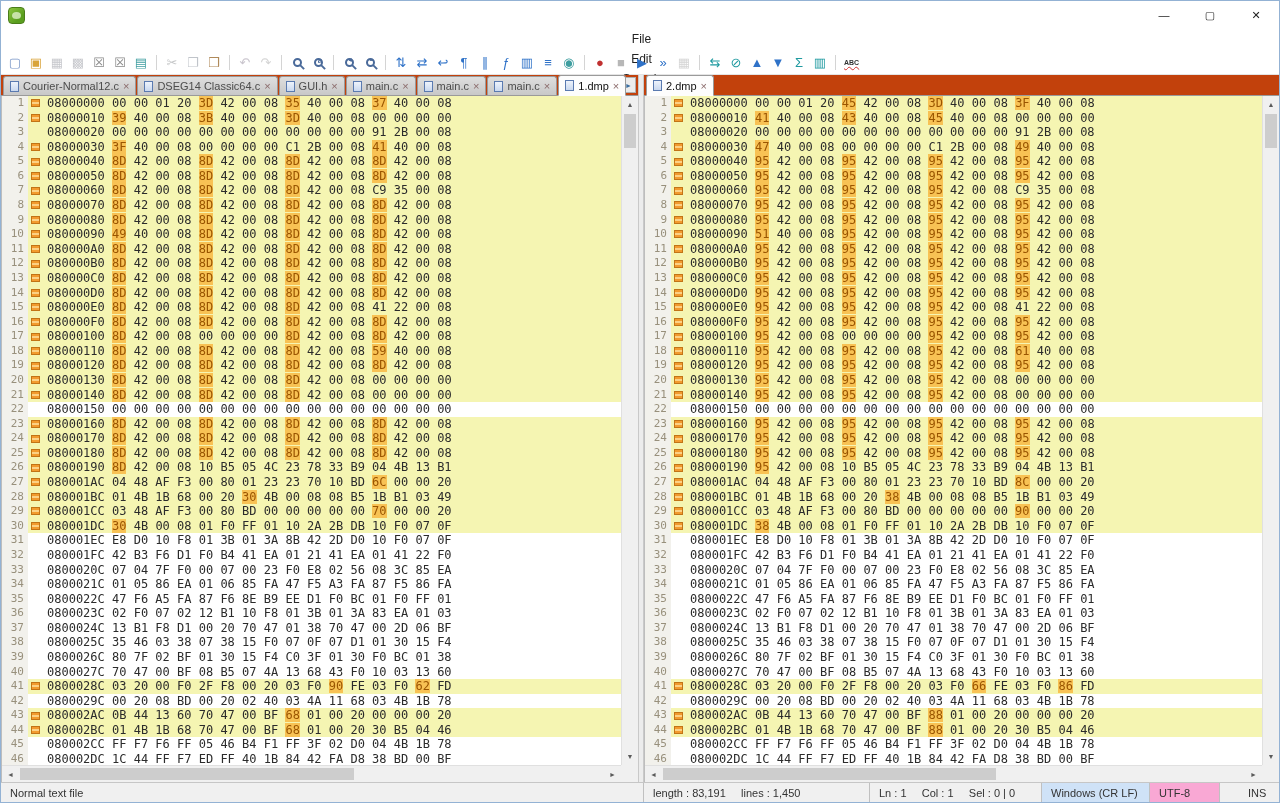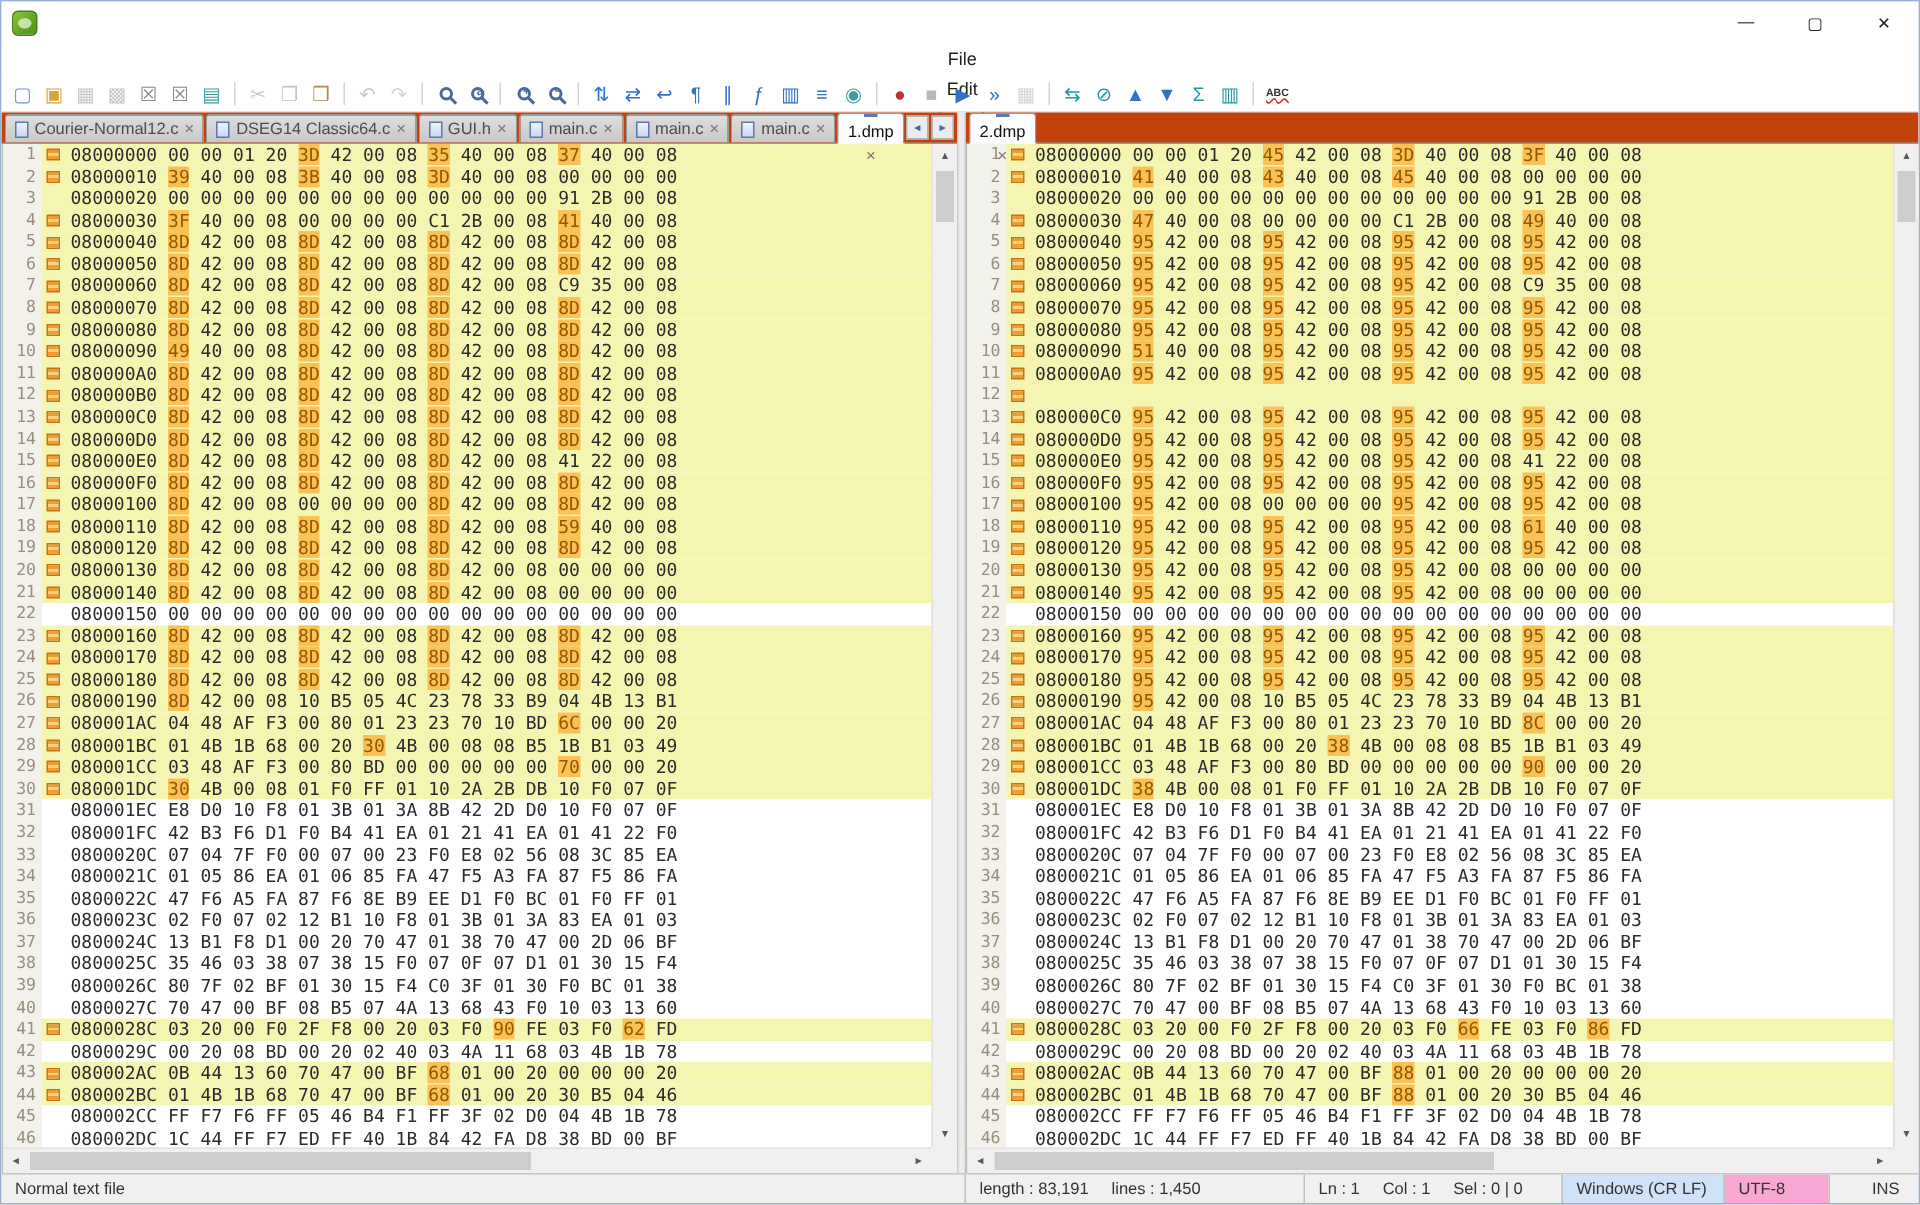--- a/index.html
+++ b/index.html
@@ -41,21 +41,21 @@
   .pane-left { left:0; width:637px; }
   .pane-right { left:643px; right:0; }
   .splitter { position:absolute; left:637px; width:6px; top:0; bottom:0; background:#ececec;
               border-left:1px solid #c9c9c9; border-right:1px solid #c9c9c9; }
 
   .tabbar { position:absolute; top:0; left:0; right:0; height:21px; background:#c2410c;
             border-bottom:1px solid #9a9a9a; display:flex; align-items:flex-end; padding-left:2px; }
   .tab { display:inline-flex; align-items:center; gap:4px; height:19px; padding:0 6px; margin-right:1px;
          border:1px solid #9a9a9a; border-bottom:none; border-radius:3px 3px 0 0;
          background:linear-gradient(#dedede,#c8c8c8); font-size:11px; color:#4c4c4c; white-space:nowrap; }
-  .tab.active { background:#fdfdfd; color:#111; height:21px; margin-bottom:-1px; border-bottom:1px solid #fdfdfd; z-index:2;flex-direction:column; }
+  .tab.active { background:#fdfdfd; color:#111; height:21px; margin-bottom:-1px; border-bottom:1px solid #fdfdfd; z-index:2; }
   .file-icon { width:9px; height:11px; background:linear-gradient(#eef3fb,#c9d8ef); border:1px solid #5a7ab0; }
   .tab-close::before { content:"×"; font-size:11px; color:#8a6a6a; }
   .tab-nav { position:absolute; right:2px; top:2px; display:flex; gap:2px; }
   .tab-nav-btn { width:15px; height:16px; background:#ececec; border:1px solid #b0b0b0;
                  display:flex; align-items:center; justify-content:center; font-size:7px; color:#3a6ea0; }
   .tab-nav-prev::before { content:"◄"; }
   .tab-nav-next::before { content:"►"; }
 
   .editor { position:absolute; top:21px; left:0; right:0; bottom:0; background:#fff; border-left:1px solid #bdbdbd; }
   .rows { position:absolute; left:0; top:0; right:17px; bottom:17px; overflow:hidden; background:#fff; }
@@ -311,21 +311,21 @@
           <div class="row chg"><span class="ln">2</span><span class="mg"><span class="chg-marker"></span></span><span class="code">08000010 <span class="hl">41</span> 40 00 08 <span class="hl">43</span> 40 00 08 <span class="hl">45</span> 40 00 08 00 00 00 00</span></div>
           <div class="row chg"><span class="ln">3</span><span class="mg"></span><span class="code">08000020 00 00 00 00 00 00 00 00 00 00 00 00 91 2B 00 08</span></div>
           <div class="row chg"><span class="ln">4</span><span class="mg"><span class="chg-marker"></span></span><span class="code">08000030 <span class="hl">47</span> 40 00 08 00 00 00 00 C1 2B 00 08 <span class="hl">49</span> 40 00 08</span></div>
           <div class="row chg"><span class="ln">5</span><span class="mg"><span class="chg-marker"></span></span><span class="code">08000040 <span class="hl">95</span> 42 00 08 <span class="hl">95</span> 42 00 08 <span class="hl">95</span> 42 00 08 <span class="hl">95</span> 42 00 08</span></div>
           <div class="row chg"><span class="ln">6</span><span class="mg"><span class="chg-marker"></span></span><span class="code">08000050 <span class="hl">95</span> 42 00 08 <span class="hl">95</span> 42 00 08 <span class="hl">95</span> 42 00 08 <span class="hl">95</span> 42 00 08</span></div>
           <div class="row chg"><span class="ln">7</span><span class="mg"><span class="chg-marker"></span></span><span class="code">08000060 <span class="hl">95</span> 42 00 08 <span class="hl">95</span> 42 00 08 <span class="hl">95</span> 42 00 08 C9 35 00 08</span></div>
           <div class="row chg"><span class="ln">8</span><span class="mg"><span class="chg-marker"></span></span><span class="code">08000070 <span class="hl">95</span> 42 00 08 <span class="hl">95</span> 42 00 08 <span class="hl">95</span> 42 00 08 <span class="hl">95</span> 42 00 08</span></div>
           <div class="row chg"><span class="ln">9</span><span class="mg"><span class="chg-marker"></span></span><span class="code">08000080 <span class="hl">95</span> 42 00 08 <span class="hl">95</span> 42 00 08 <span class="hl">95</span> 42 00 08 <span class="hl">95</span> 42 00 08</span></div>
           <div class="row chg"><span class="ln">10</span><span class="mg"><span class="chg-marker"></span></span><span class="code">08000090 <span class="hl">51</span> 40 00 08 <span class="hl">95</span> 42 00 08 <span class="hl">95</span> 42 00 08 <span class="hl">95</span> 42 00 08</span></div>
           <div class="row chg"><span class="ln">11</span><span class="mg"><span class="chg-marker"></span></span><span class="code">080000A0 <span class="hl">95</span> 42 00 08 <span class="hl">95</span> 42 00 08 <span class="hl">95</span> 42 00 08 <span class="hl">95</span> 42 00 08</span></div>
-          <div class="row chg"><span class="ln">12</span><span class="mg"><span class="chg-marker"></span></span></div>
+          <div class="row chg"><span class="ln">12</span><span class="mg"><span class="chg-marker"></span></span><span class="code">080000B0 <span class="hl">95</span> 42 00 08 <span class="hl">95</span> 42 00 08 <span class="hl">95</span> 42 00 08 <span class="hl">95</span> 42 00 08</span></div>
           <div class="row chg"><span class="ln">13</span><span class="mg"><span class="chg-marker"></span></span><span class="code">080000C0 <span class="hl">95</span> 42 00 08 <span class="hl">95</span> 42 00 08 <span class="hl">95</span> 42 00 08 <span class="hl">95</span> 42 00 08</span></div>
           <div class="row chg"><span class="ln">14</span><span class="mg"><span class="chg-marker"></span></span><span class="code">080000D0 <span class="hl">95</span> 42 00 08 <span class="hl">95</span> 42 00 08 <span class="hl">95</span> 42 00 08 <span class="hl">95</span> 42 00 08</span></div>
           <div class="row chg"><span class="ln">15</span><span class="mg"><span class="chg-marker"></span></span><span class="code">080000E0 <span class="hl">95</span> 42 00 08 <span class="hl">95</span> 42 00 08 <span class="hl">95</span> 42 00 08 41 22 00 08</span></div>
           <div class="row chg"><span class="ln">16</span><span class="mg"><span class="chg-marker"></span></span><span class="code">080000F0 <span class="hl">95</span> 42 00 08 <span class="hl">95</span> 42 00 08 <span class="hl">95</span> 42 00 08 <span class="hl">95</span> 42 00 08</span></div>
           <div class="row chg"><span class="ln">17</span><span class="mg"><span class="chg-marker"></span></span><span class="code">08000100 <span class="hl">95</span> 42 00 08 00 00 00 00 <span class="hl">95</span> 42 00 08 <span class="hl">95</span> 42 00 08</span></div>
           <div class="row chg"><span class="ln">18</span><span class="mg"><span class="chg-marker"></span></span><span class="code">08000110 <span class="hl">95</span> 42 00 08 <span class="hl">95</span> 42 00 08 <span class="hl">95</span> 42 00 08 <span class="hl">61</span> 40 00 08</span></div>
           <div class="row chg"><span class="ln">19</span><span class="mg"><span class="chg-marker"></span></span><span class="code">08000120 <span class="hl">95</span> 42 00 08 <span class="hl">95</span> 42 00 08 <span class="hl">95</span> 42 00 08 <span class="hl">95</span> 42 00 08</span></div>
           <div class="row chg"><span class="ln">20</span><span class="mg"><span class="chg-marker"></span></span><span class="code">08000130 <span class="hl">95</span> 42 00 08 <span class="hl">95</span> 42 00 08 <span class="hl">95</span> 42 00 08 00 00 00 00</span></div>
           <div class="row chg"><span class="ln">21</span><span class="mg"><span class="chg-marker"></span></span><span class="code">08000140 <span class="hl">95</span> 42 00 08 <span class="hl">95</span> 42 00 08 <span class="hl">95</span> 42 00 08 00 00 00 00</span></div>
           <div class="row"><span class="ln">22</span><span class="mg"></span><span class="code">08000150 00 00 00 00 00 00 00 00 00 00 00 00 00 00 00 00</span></div>

